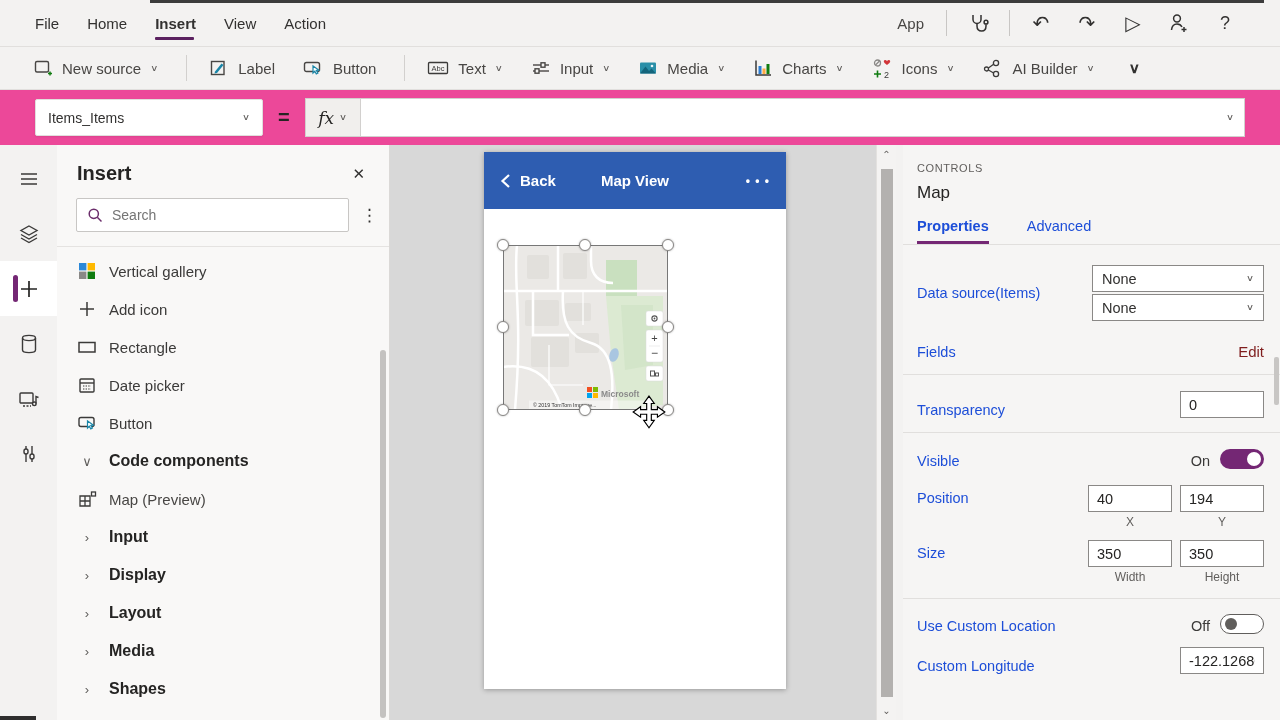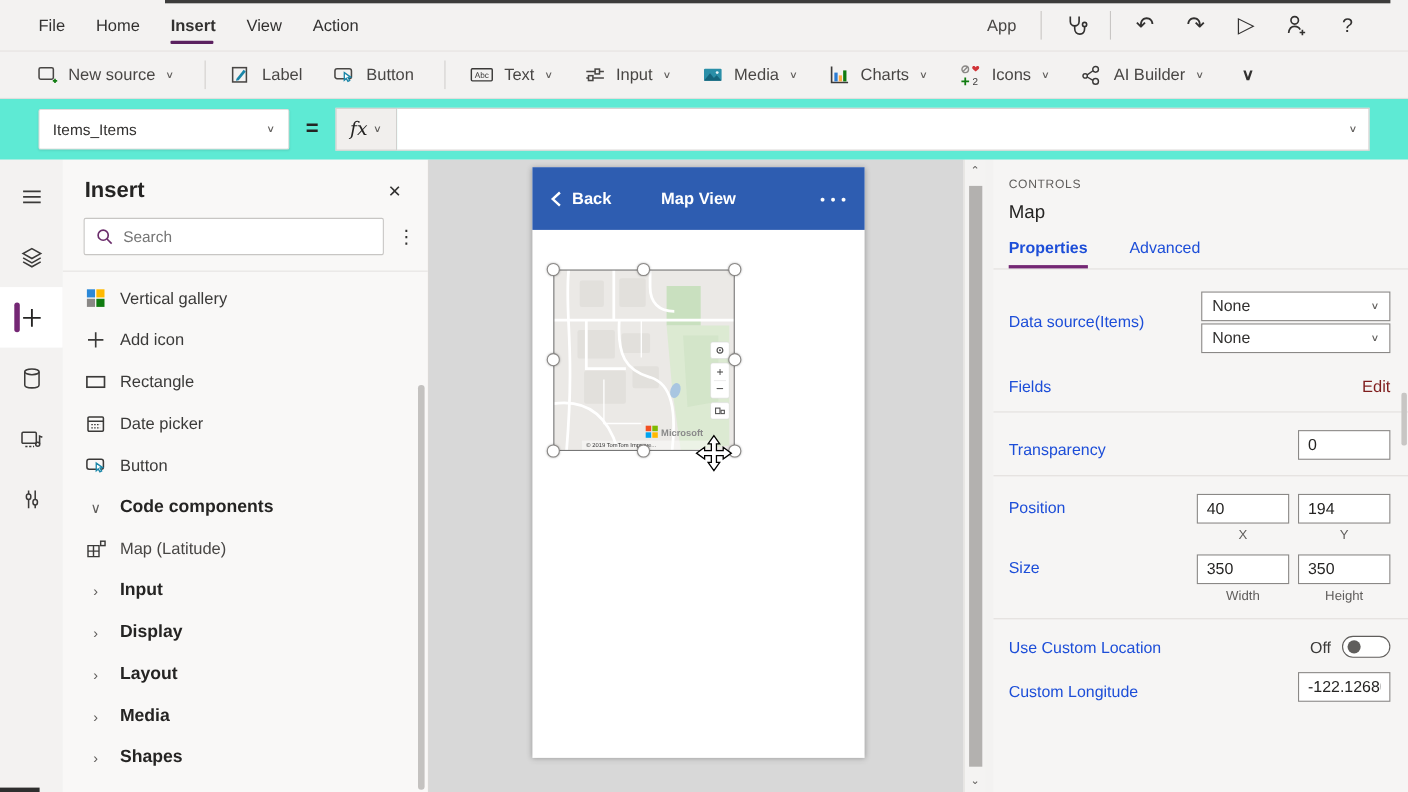--- a/index.html
+++ b/index.html
@@ -23,21 +23,21 @@
   .uni-ico { font-size:20px; line-height:1; }
 
   
   #ribbon { position:absolute; left:0; top:47px; width:1280px; height:43px; background:#f3f2f1; border-bottom:1px solid #e1dfdd; display:flex; align-items:center; padding-left:33px; z-index:5; }
   .ribbon-item { display:flex; align-items:center; gap:9px; font-size:15px; color:#484644; margin-right:28px; cursor:default; white-space:nowrap; }
   .chev { font-size:11px; color:#605e5c; transform:scaleY(.8); }
   .ribbon-divider { width:1px; height:26px; background:#d2d0ce; margin-right:22px; }
   .ribbon-more { margin-left:6px; font-size:16px; font-weight:bold; color:#323130; transform:scaleY(.9); }
 
   
-  #formulabar { position:absolute; left:0; top:90px; width:1280px; height:55px; background:#5eead4; display:flex; align-items:center; z-index:5; }
+  #formulabar { position:absolute; left:0; top:90px; width:1280px; height:55px; background:#ec4899; display:flex; align-items:center; z-index:5; }
   .control-select { margin-left:35px; width:228px; height:37px; background:#fff; border:1px solid #e1dfdd; border-radius:2px; box-shadow:0 1px 2px rgba(0,0,0,.08); display:flex; align-items:center; justify-content:space-between; padding:0 12px; font-size:14px; }
   .equals { margin:0 15px; font-size:20px; font-weight:bold; color:#252423; }
   .fx-btn { width:56px; height:39px; background:#f1efed; border:1px solid #d2d0ce; display:flex; align-items:center; justify-content:center; gap:5px; }
   .fx-italic { font-family:"DejaVu Serif",serif; font-style:italic; font-size:17px; color:#252423; }
   .formula-field { flex:1; height:39px; background:#fff; border:1px solid #d2d0ce; border-left:none; margin-right:35px; display:flex; align-items:center; }
   .formula-field input { flex:1; height:100%; border:none; outline:none; font-size:14px; padding:0 10px; font-family:inherit; background:transparent; }
   .formula-field .chev { padding-right:10px; }
 
   
   #rail { position:absolute; left:0; top:145px; width:57px; height:575px; background:#f3f2f1; display:flex; flex-direction:column; align-items:center; padding-top:6px; z-index:4; }
@@ -359,21 +359,21 @@
       <span class="cat-chev">∨</span>
       <span>Code components</span>
     </div>
     <div class="ip-item">
       <span class="ic">
         <svg width="20" height="20" viewBox="0 0 20 20" fill="none" stroke="#3b3a39" stroke-width="1.3">
           <path d="M3,7 H13 V17 H3 Z M8,7 V17 M3,12 H13"></path>
           <rect x="14.5" y="3" width="4" height="4"></rect>
         </svg>
       </span>
-      <span style="color:#484644">Map (Latitude)</span>
+      <span style="color:#484644">Map (Preview)</span>
     </div>
     <div class="ip-item category">
       <span class="cat-chev">›</span>
       <span>Input</span>
     </div>
     <div class="ip-item category">
       <span class="cat-chev">›</span>
       <span>Display</span>
     </div>
     <div class="ip-item category">
@@ -510,20 +510,25 @@
 
   <div class="divider"></div>
 
   <div class="prow" style="margin-top:16px;">
     <span class="lbl">Transparency</span>
     <input class="num-input" value="0" style="">
   </div>
 
   <div class="divider"></div>
 
+  <div class="prow" style="margin-top:16px;">
+    <span class="lbl">Visible</span>
+    <span class="tgl-state">On</span>
+    <div class="toggle on"></div>
+  </div>
 
   <div class="prow" style="margin-top:16px; align-items:flex-start;">
     <span class="lbl" style="padding-top:5px">Position</span>
     <div class="pair">
       <div class="pair-col">
         <input class="num-input" value="40" style="">
         <span class="caption">X</span>
       </div>
       <div class="pair-col">
         <input class="num-input" value="194" style="">

